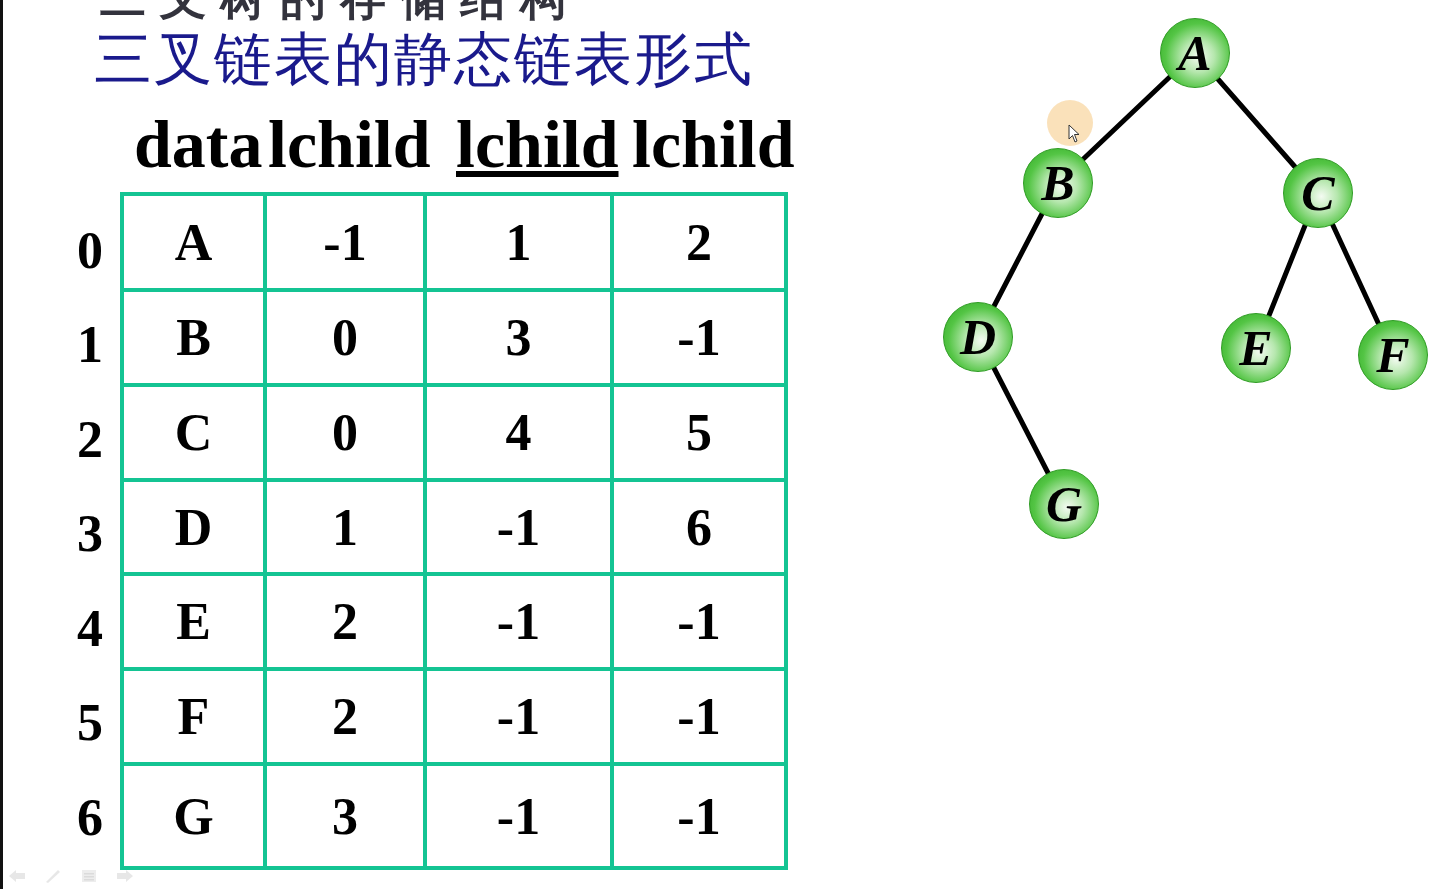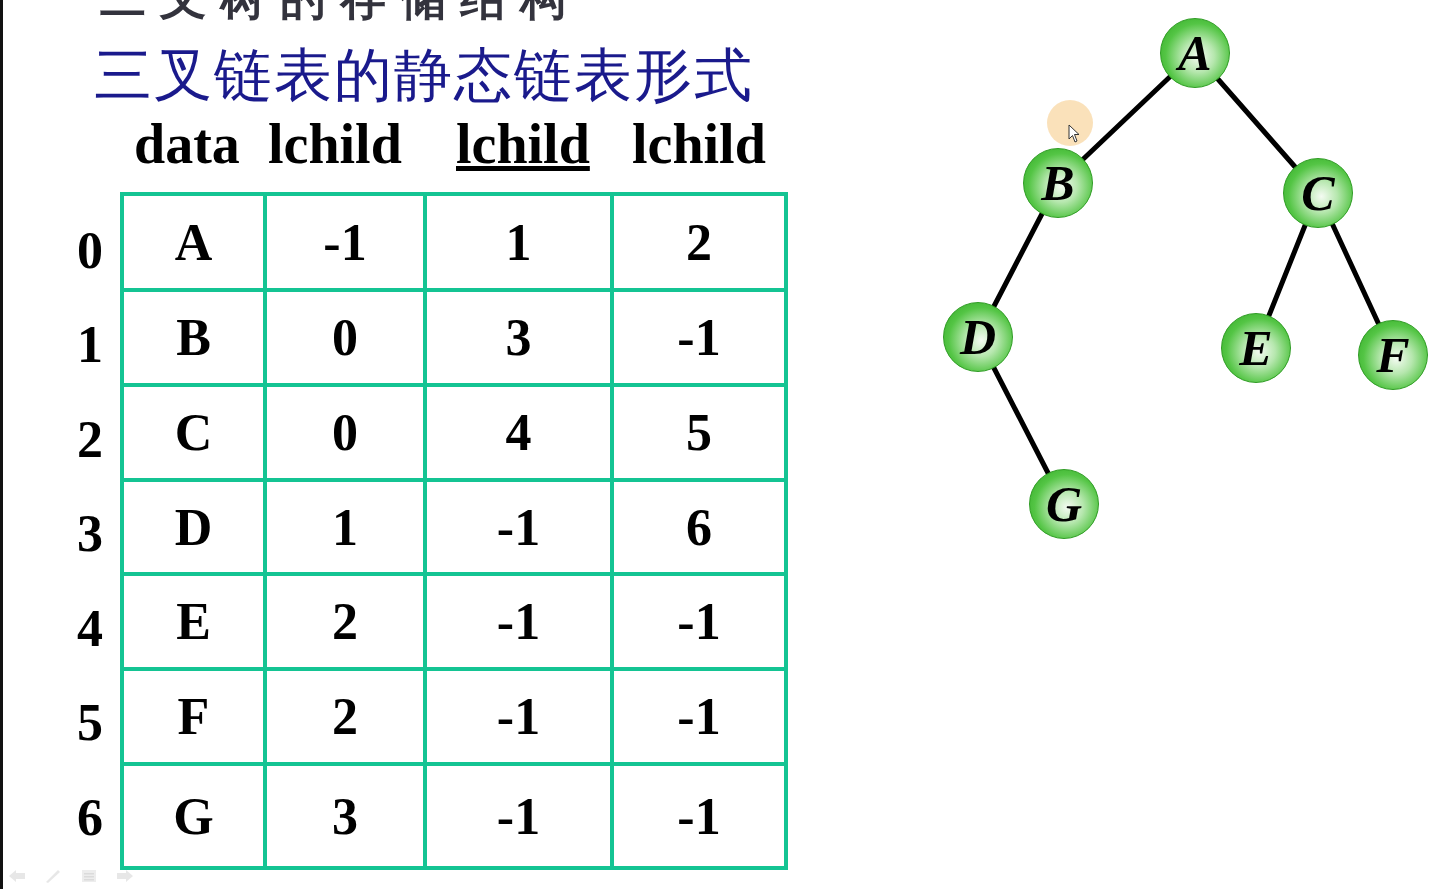--- a/index.html
+++ b/index.html
@@ -10,27 +10,27 @@
   }
   .left-edge {
     position: absolute; left: 0; top: 0; width: 3px; height: 889px; background: #111;
   }
   .top-title {
     position: absolute; left: 100px; top: -32px;
     font-family: "DejaVu Sans", sans-serif; font-weight: bold;
     font-size: 46px; color: #33333d; letter-spacing: 14px; white-space: nowrap;
   }
   .subtitle {
-    position: absolute; left: 94px; top: 40px;
+    position: absolute; left: 94px; top: 24px;
     font-family: "DejaVu Sans", sans-serif;
     font-size: 58px; color: #1a1a8c; letter-spacing: 2px; white-space: nowrap;
     line-height: 70px;
   }
   .col-header {
-    position: absolute; top: 112px; font-weight: bold; font-size: 56px; color: #000;
+    position: absolute; top: 112px; font-weight: bold; font-size: 68px; color: #000;
     line-height: 64px; white-space: nowrap;
   }
   .row-index {
     position: absolute; left: 72px; width: 36px; text-align: center;
     font-weight: bold; font-size: 52px; color: #000; line-height: 94px;
   }
   .table {
     position: absolute; left: 120px; top: 192px; width: 668px; height: 678px;
     border: 4px solid #14c493; box-sizing: border-box;
   }

